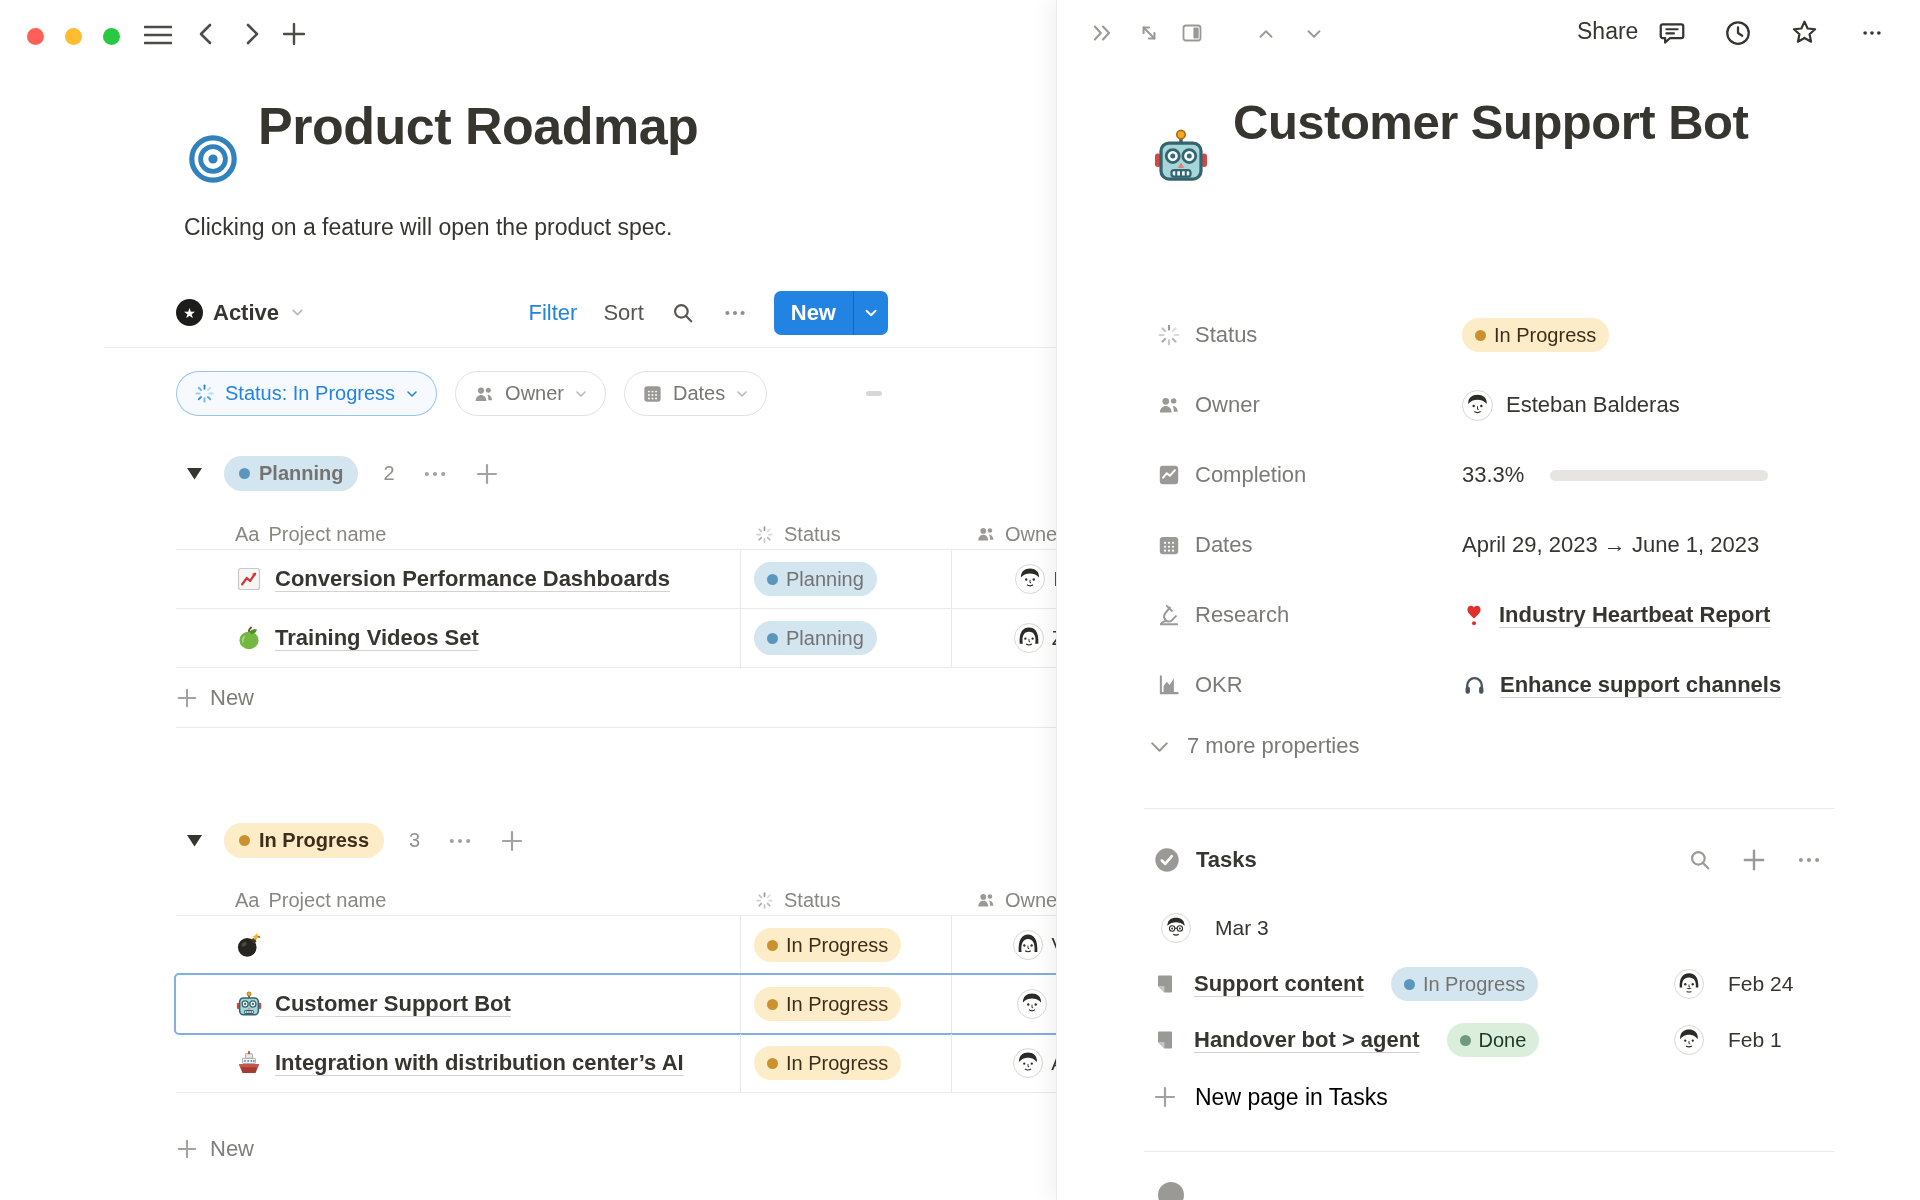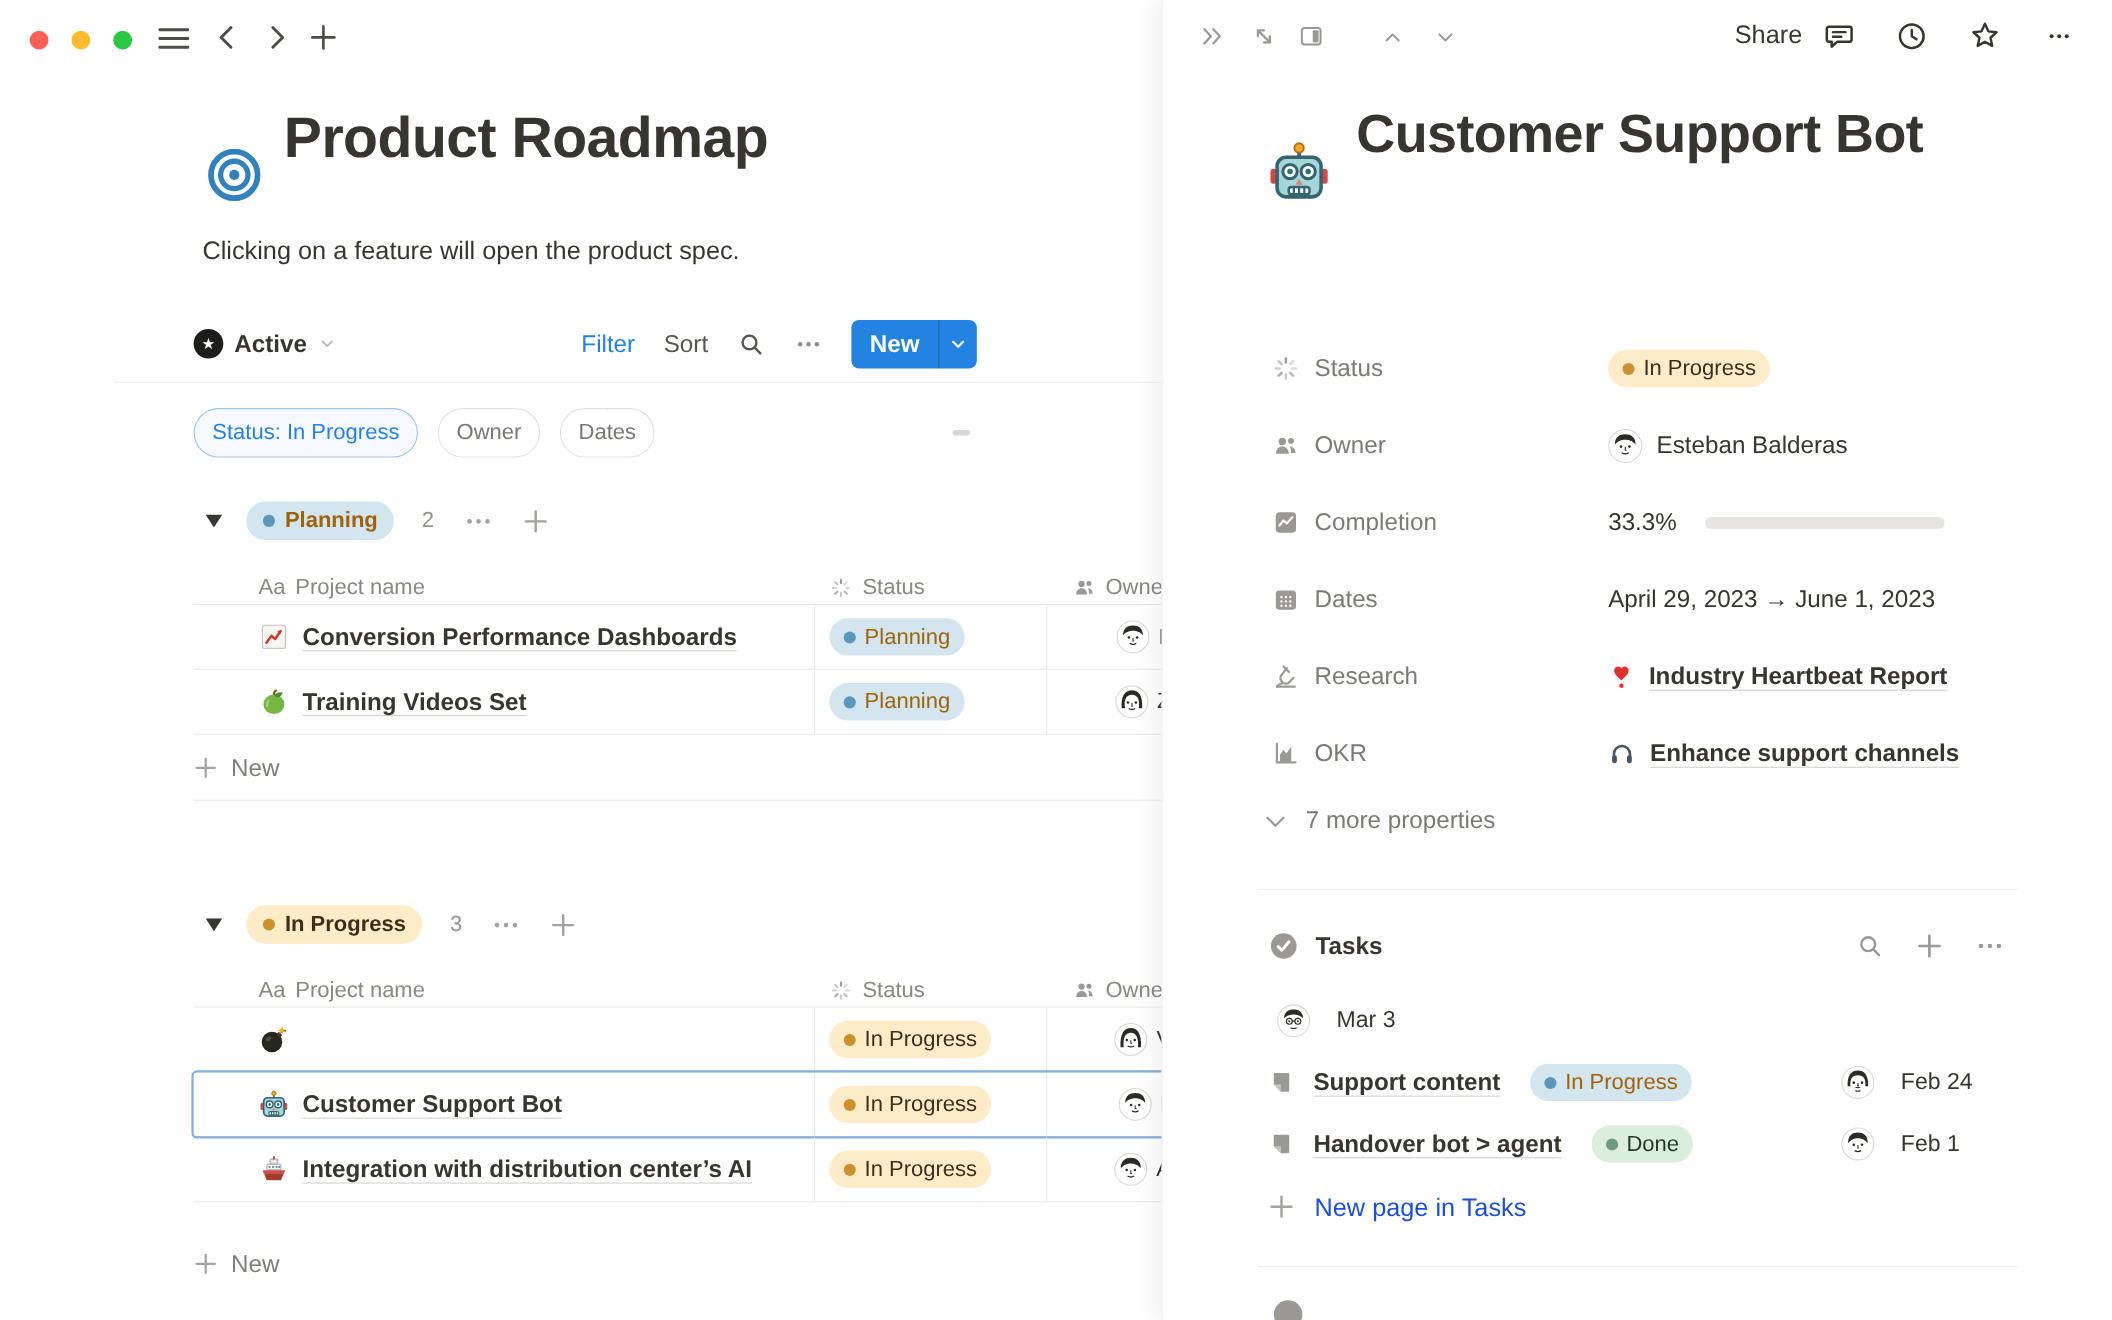--- a/index.html
+++ b/index.html
@@ -29,31 +29,31 @@
   #view-row .spacer { flex:1; }
   .tb-item { font-size:22px; color:#575652; margin-left:26px; cursor:pointer; display:flex; align-items:center; }
   #filter-btn { color:#2383e2; }
   #new-btn { margin-left:26px; height:44px; background:#2383e2; border-radius:7px; display:flex; align-items:stretch; color:#fff; overflow:hidden; cursor:pointer; }
   #new-btn .lbl { display:flex; align-items:center; padding:0 17px; font-size:22px; font-weight:700; }
   #new-btn .split { width:1px; background:rgba(0,0,0,0.22); }
   #new-btn .dd { display:flex; align-items:center; padding:0 8px; }
   #toolbar-divider { left:104px; top:347px; width:952px; height:1px; background:#ededeb; }
 
   #chips-row { left:176px; top:371px; height:45px; display:flex; gap:18px; }
-  .chip { height:45px; border-radius:23px; border:1px solid #e3e2df; background:#fff; display:flex; align-items:center; gap:9px; padding:0 16px; font-size:20px; color:#787774; cursor:pointer; white-space:nowrap;flex-direction:column; }
+  .chip { height:45px; border-radius:23px; border:1px solid #e3e2df; background:#fff; display:flex; align-items:center; gap:9px; padding:0 16px; font-size:20px; color:#787774; cursor:pointer; white-space:nowrap; }
   .chip.active { border-color:rgba(35,131,226,0.45); color:#2383e2; background:rgba(35,131,226,0.04); }
   #chip-clip { left:866px; top:391px; width:16px; height:5px; border-radius:3px; background:#d8d7d4; }
 
   .group-head { position:absolute; display:flex; align-items:center; }
   .tri { margin-right:22px; }
   .gpill { height:35px; border-radius:18px; display:flex; align-items:center; gap:9px; padding:0 15px; font-size:20px; font-weight:700; }
   .gcount { font-size:20px; color:#91918e; margin-left:25px; }
   .ghost-ic { margin-left:26px; cursor:pointer; }
 
-  .pill-blue { background:#d3e5ef; color:#a16207; }
+  .pill-blue { background:#d3e5ef; color:#737373; }
   .pill-blue .dot { background:#5b97bd; }
   .pill-yellow { background:#fdecc8; color:#402c1b; }
   .pill-yellow .dot { background:#cb912f; }
   .pill-gray { background:#eae9e7; color:#32302c; }
   .pill-gray .dot { background:#91918e; }
   .pill-green { background:#dbeddb; color:#1c3829; }
   .pill-green .dot { background:#6c9b7d; }
   .dot { width:11px; height:11px; border-radius:50%; flex:none; }
 
   .rtable { position:absolute; left:176px; width:948px; }
@@ -100,21 +100,21 @@
   #tasks-title { font-size:22px; font-weight:700; margin-left:15px; }
   #tasks-head .spacer { flex:1; }
   #tasks-head .hic { margin-left:28px; cursor:pointer; }
 
   #task-list { left:96px; top:900px; width:670px; }
   .task-row { display:flex; align-items:center; height:56px; }
   .task-left { flex:1; display:flex; align-items:center; gap:17px; overflow:hidden; }
   .task-title { font-size:22px; font-weight:700; white-space:nowrap; text-decoration:underline; text-decoration-color:#d3d2ce; text-underline-offset:5px; text-decoration-thickness:1px; cursor:pointer; }
   .task-date { width:95px; font-size:21px; margin-left:24px; }
   .task-av { margin-left:8px; }
-  #task-new { display:flex; align-items:center; gap:18px; height:58px; color:#1d4ed8; font-size:23px; cursor:pointer; }
+  #task-new { display:flex; align-items:center; gap:18px; height:58px; color:#000000; font-size:23px; cursor:pointer; }
 
   #pk-bottom-circle { position:absolute; left:101px; top:1182px; width:26px; height:26px; border-radius:50%; background:#9a9996; }
 </style>
 </head>
 <body>
 
 <div id="left-window">
 
   <div class="tl" id="tl-close"></div>
   <div class="tl" id="tl-min"></div>

